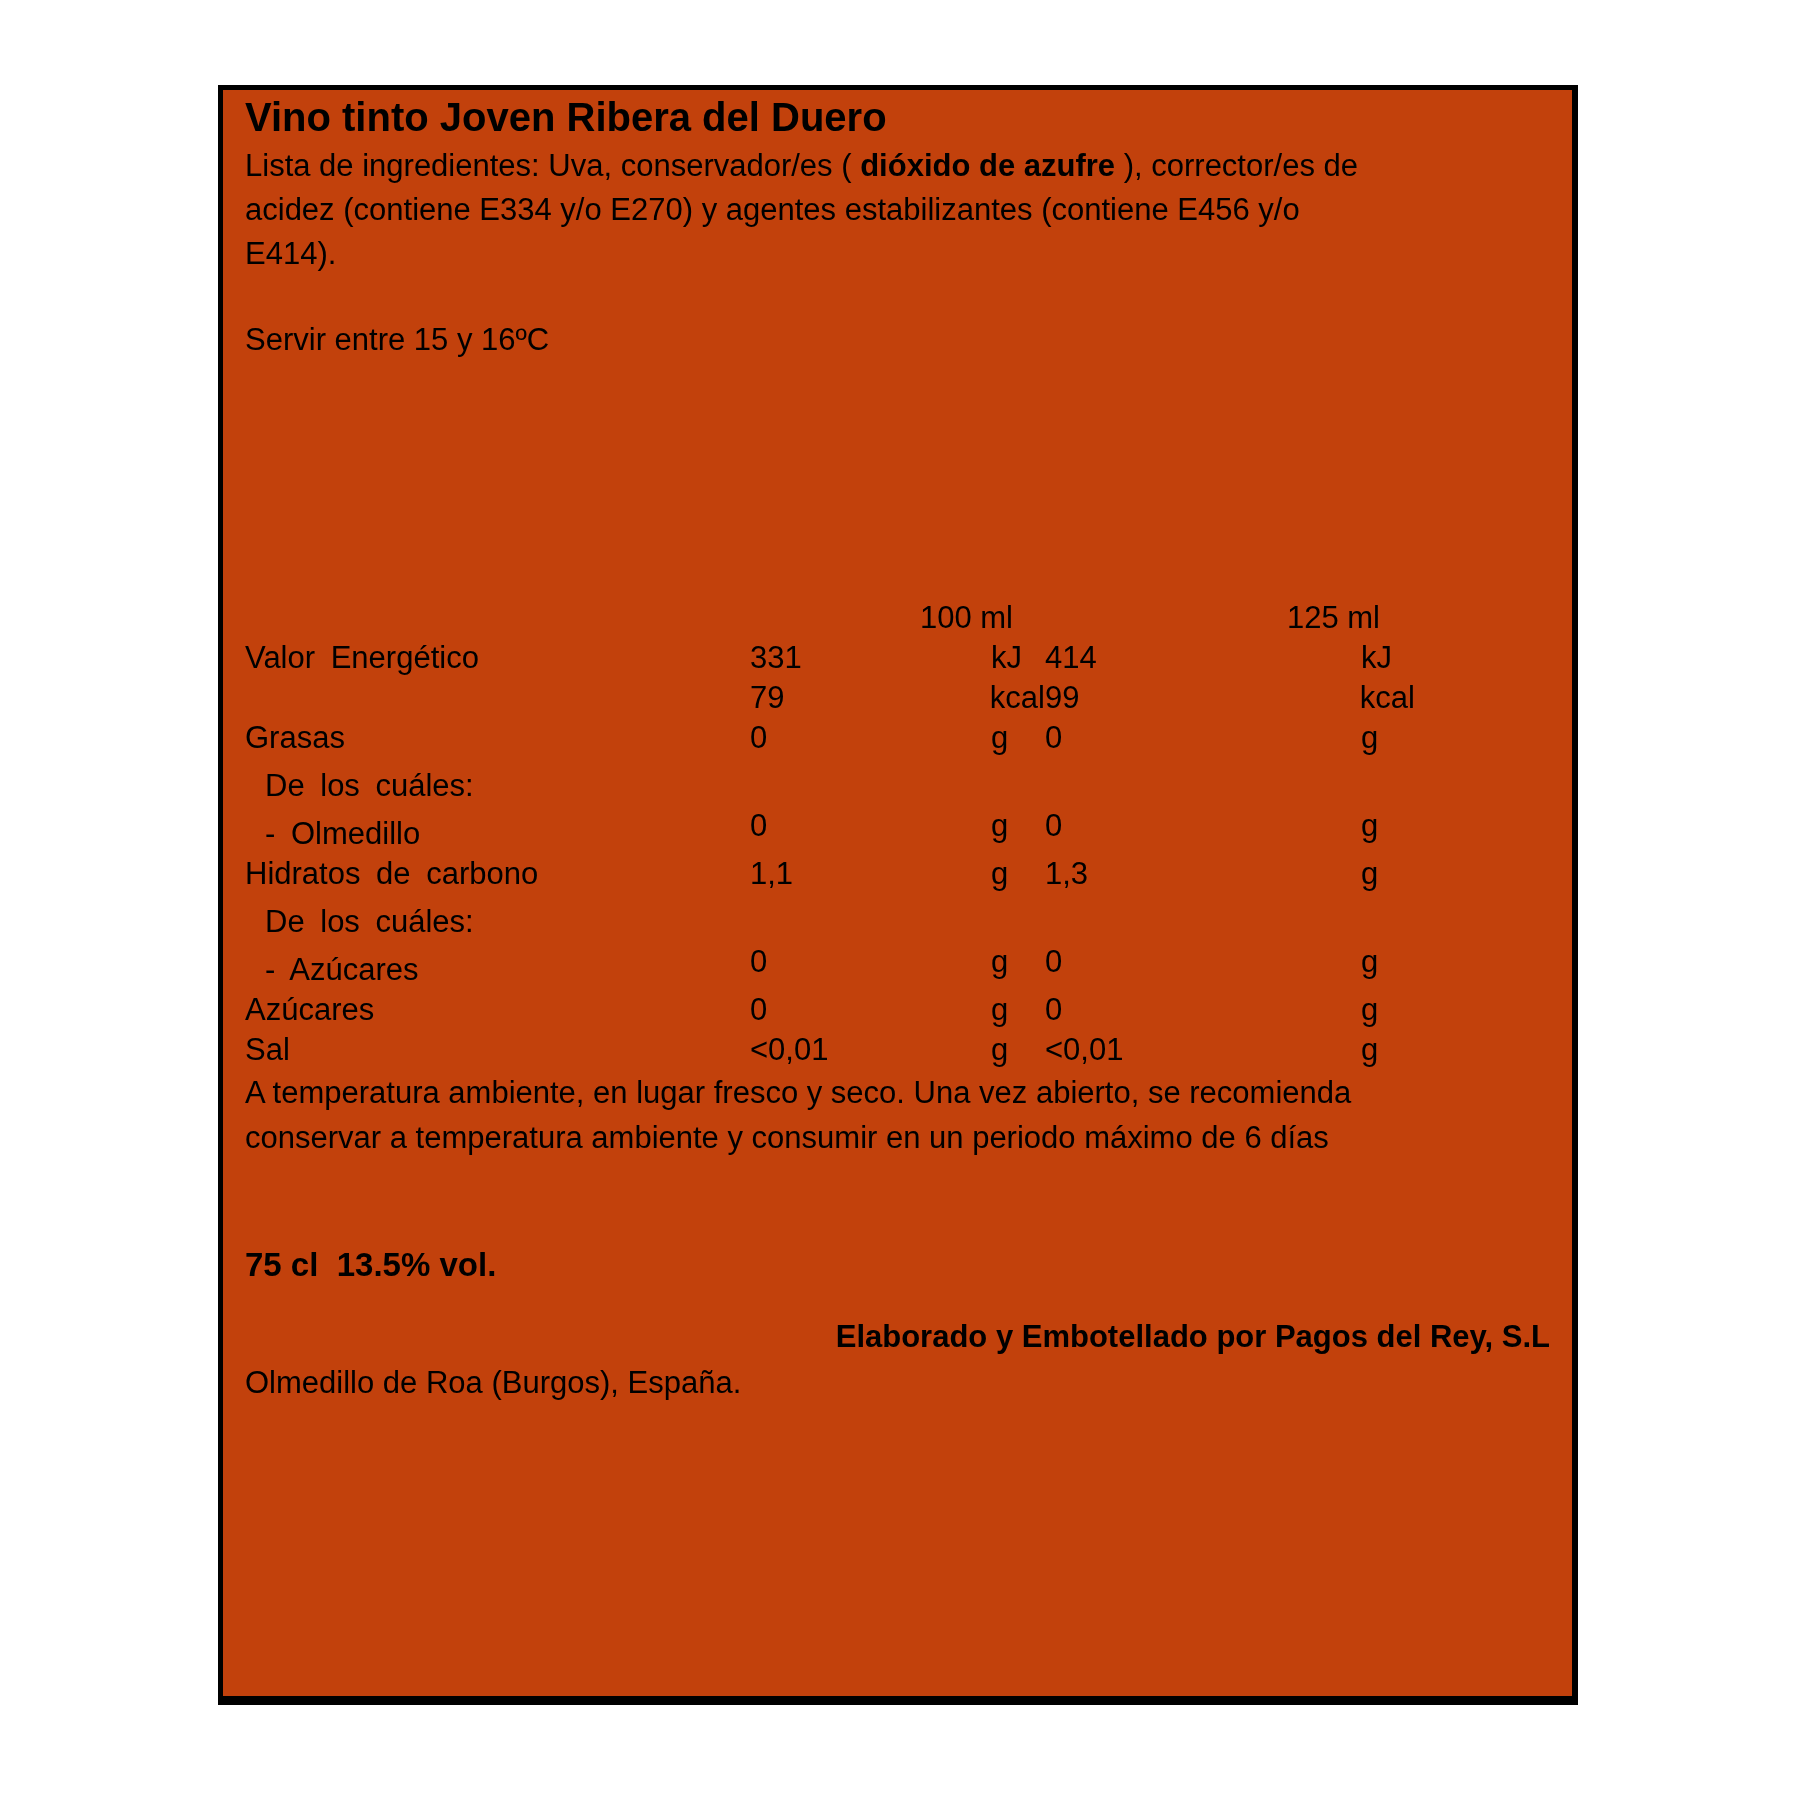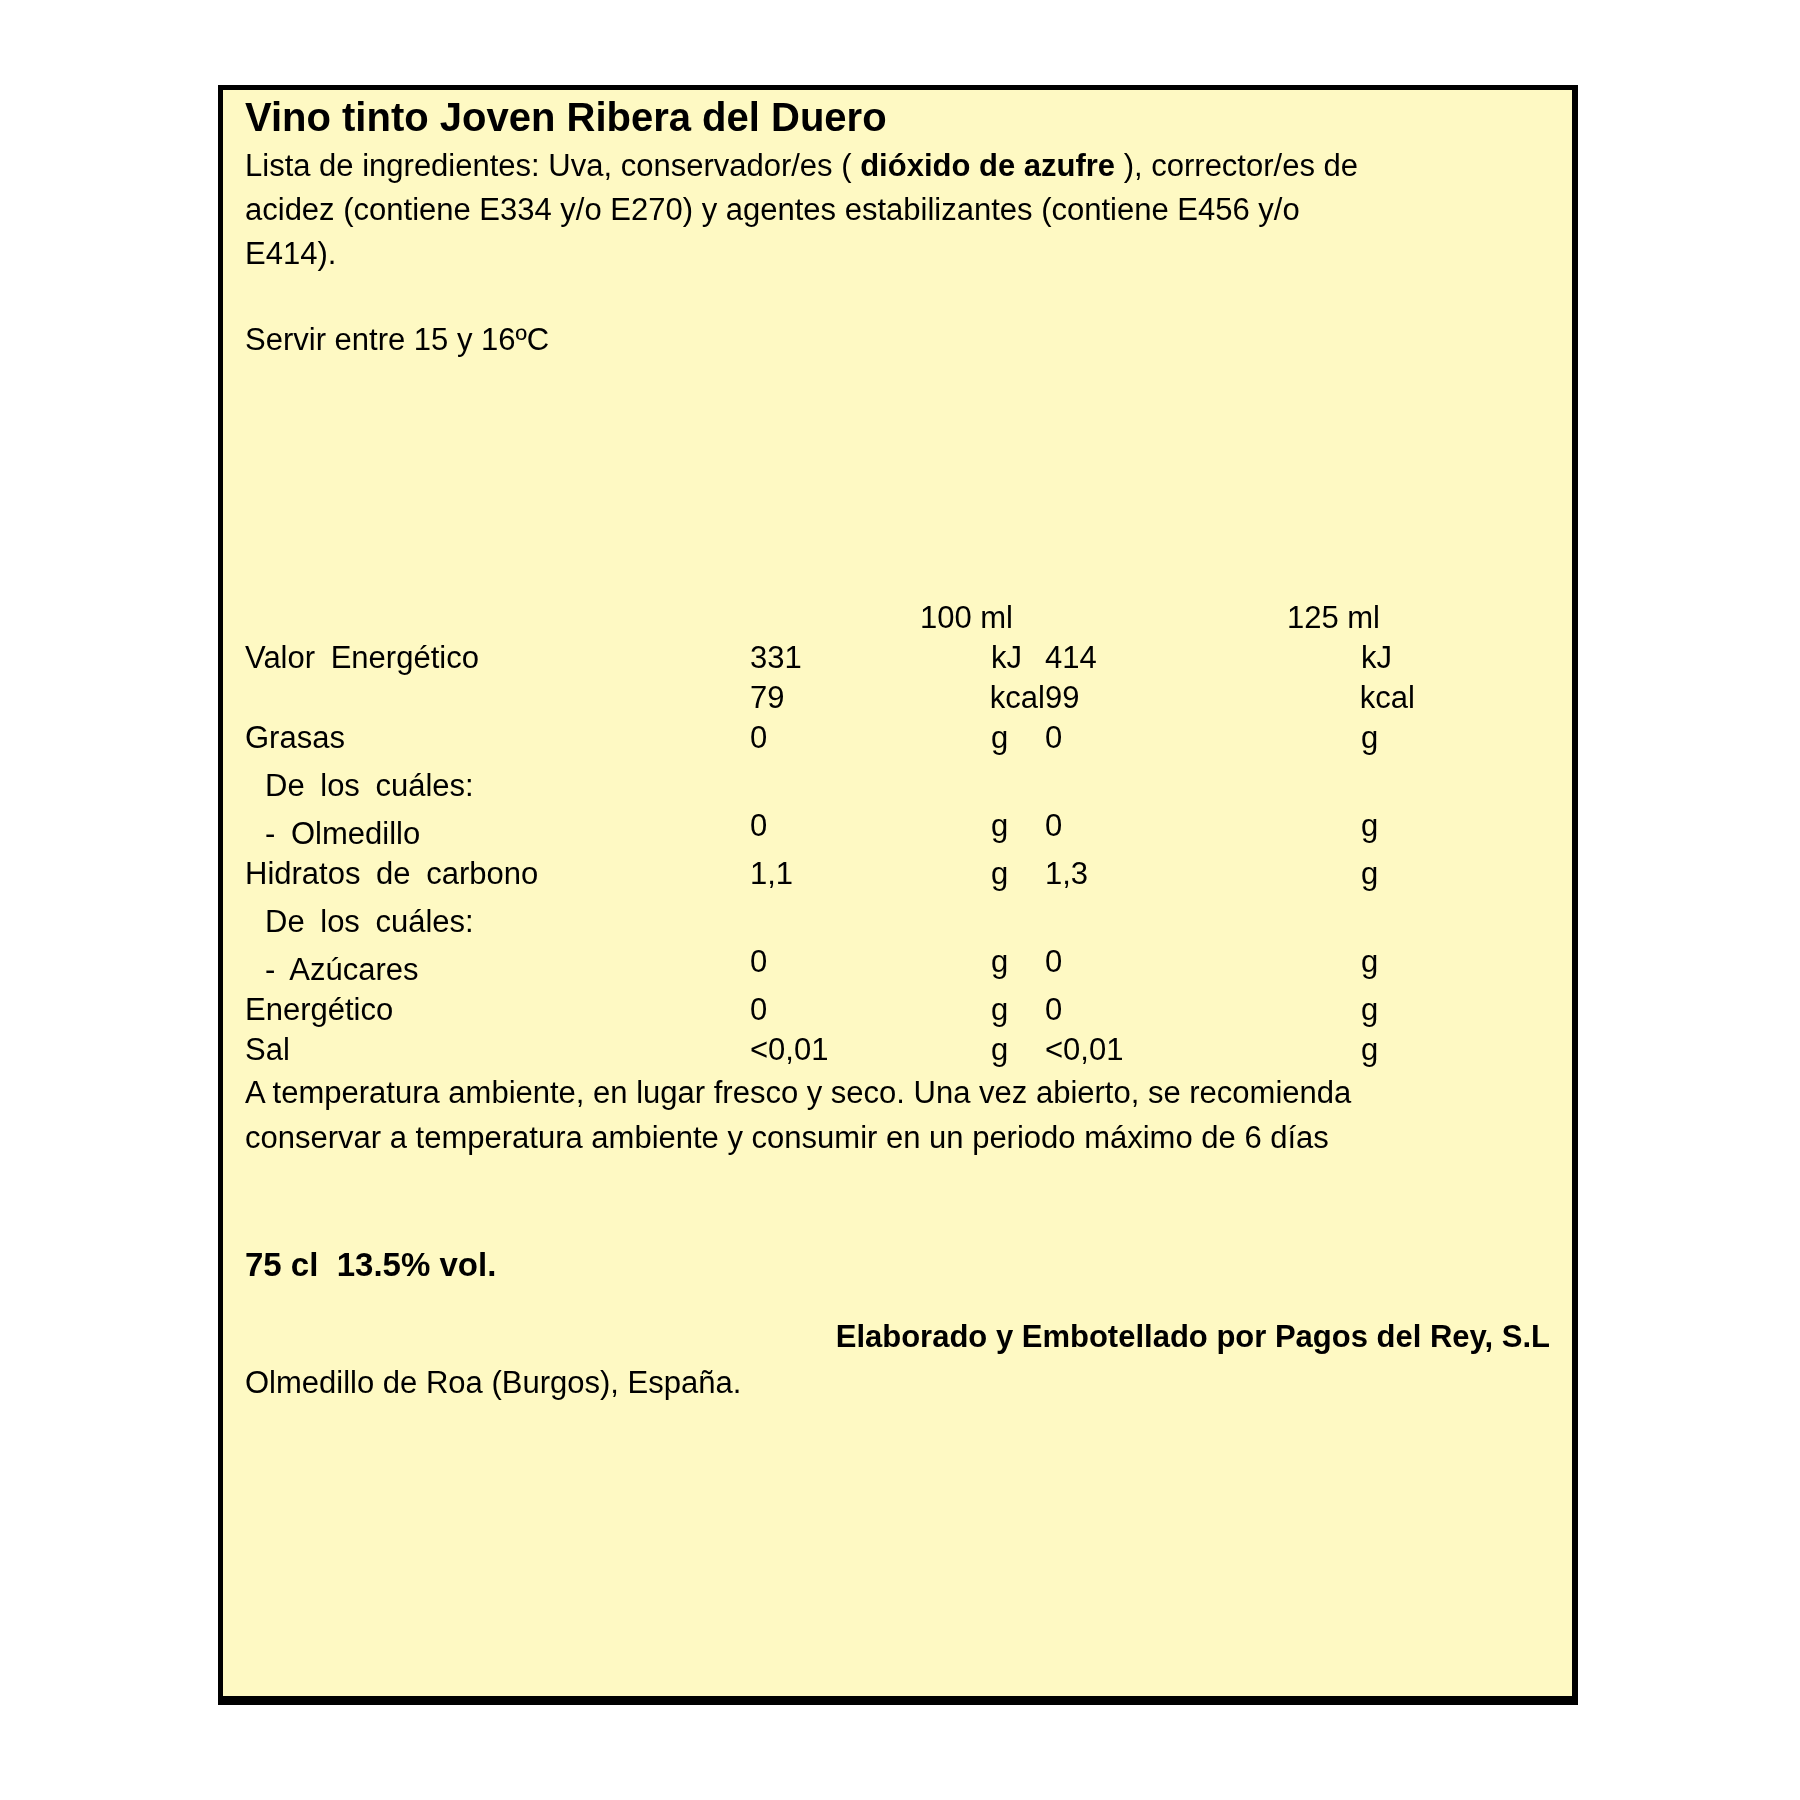--- a/index.html
+++ b/index.html
@@ -5,21 +5,21 @@
   * { margin:0; padding:0; box-sizing:border-box; }
   html,body { background:#ffffff; }
   body {
     width:1800px; height:1800px; position:relative;
     font-family:"Liberation Sans","DejaVu Sans",sans-serif;
     color:#000;
   }
   .label-box{
     position:absolute; left:218px; top:85px; width:1360px; height:1620px;
     border:5px solid #000; border-bottom-width:9px; border-right-width:6px;
-    background:#fef9c3;
+    background:#c2410c;
     padding:2px 22px 0 22px;
     font-size:31px; line-height:44px;
     overflow:hidden;
   }
   .title{
     font-size:40px; font-weight:bold; line-height:46px; margin-top:2px;
     white-space:pre;
   }
   .ingredients{ margin-top:4px; }
   .line{ white-space:pre; line-height:44px; }
@@ -144,21 +144,21 @@
           <span class="num">0</span>
           <span class="unit">g</span>
         </div>
       <div class="nt-val c3">
           <span class="num">0</span>
           <span class="unit">g</span>
         </div>
     </div>
 
     <div class="nt-row">
-      <div class="nt-label">Energético</div>
+      <div class="nt-label">Azúcares</div>
       <div class="nt-val">
           <span class="num">0</span>
           <span class="unit">g</span>
         </div>
       <div class="nt-val c3">
           <span class="num">0</span>
           <span class="unit">g</span>
         </div>
     </div>
 

